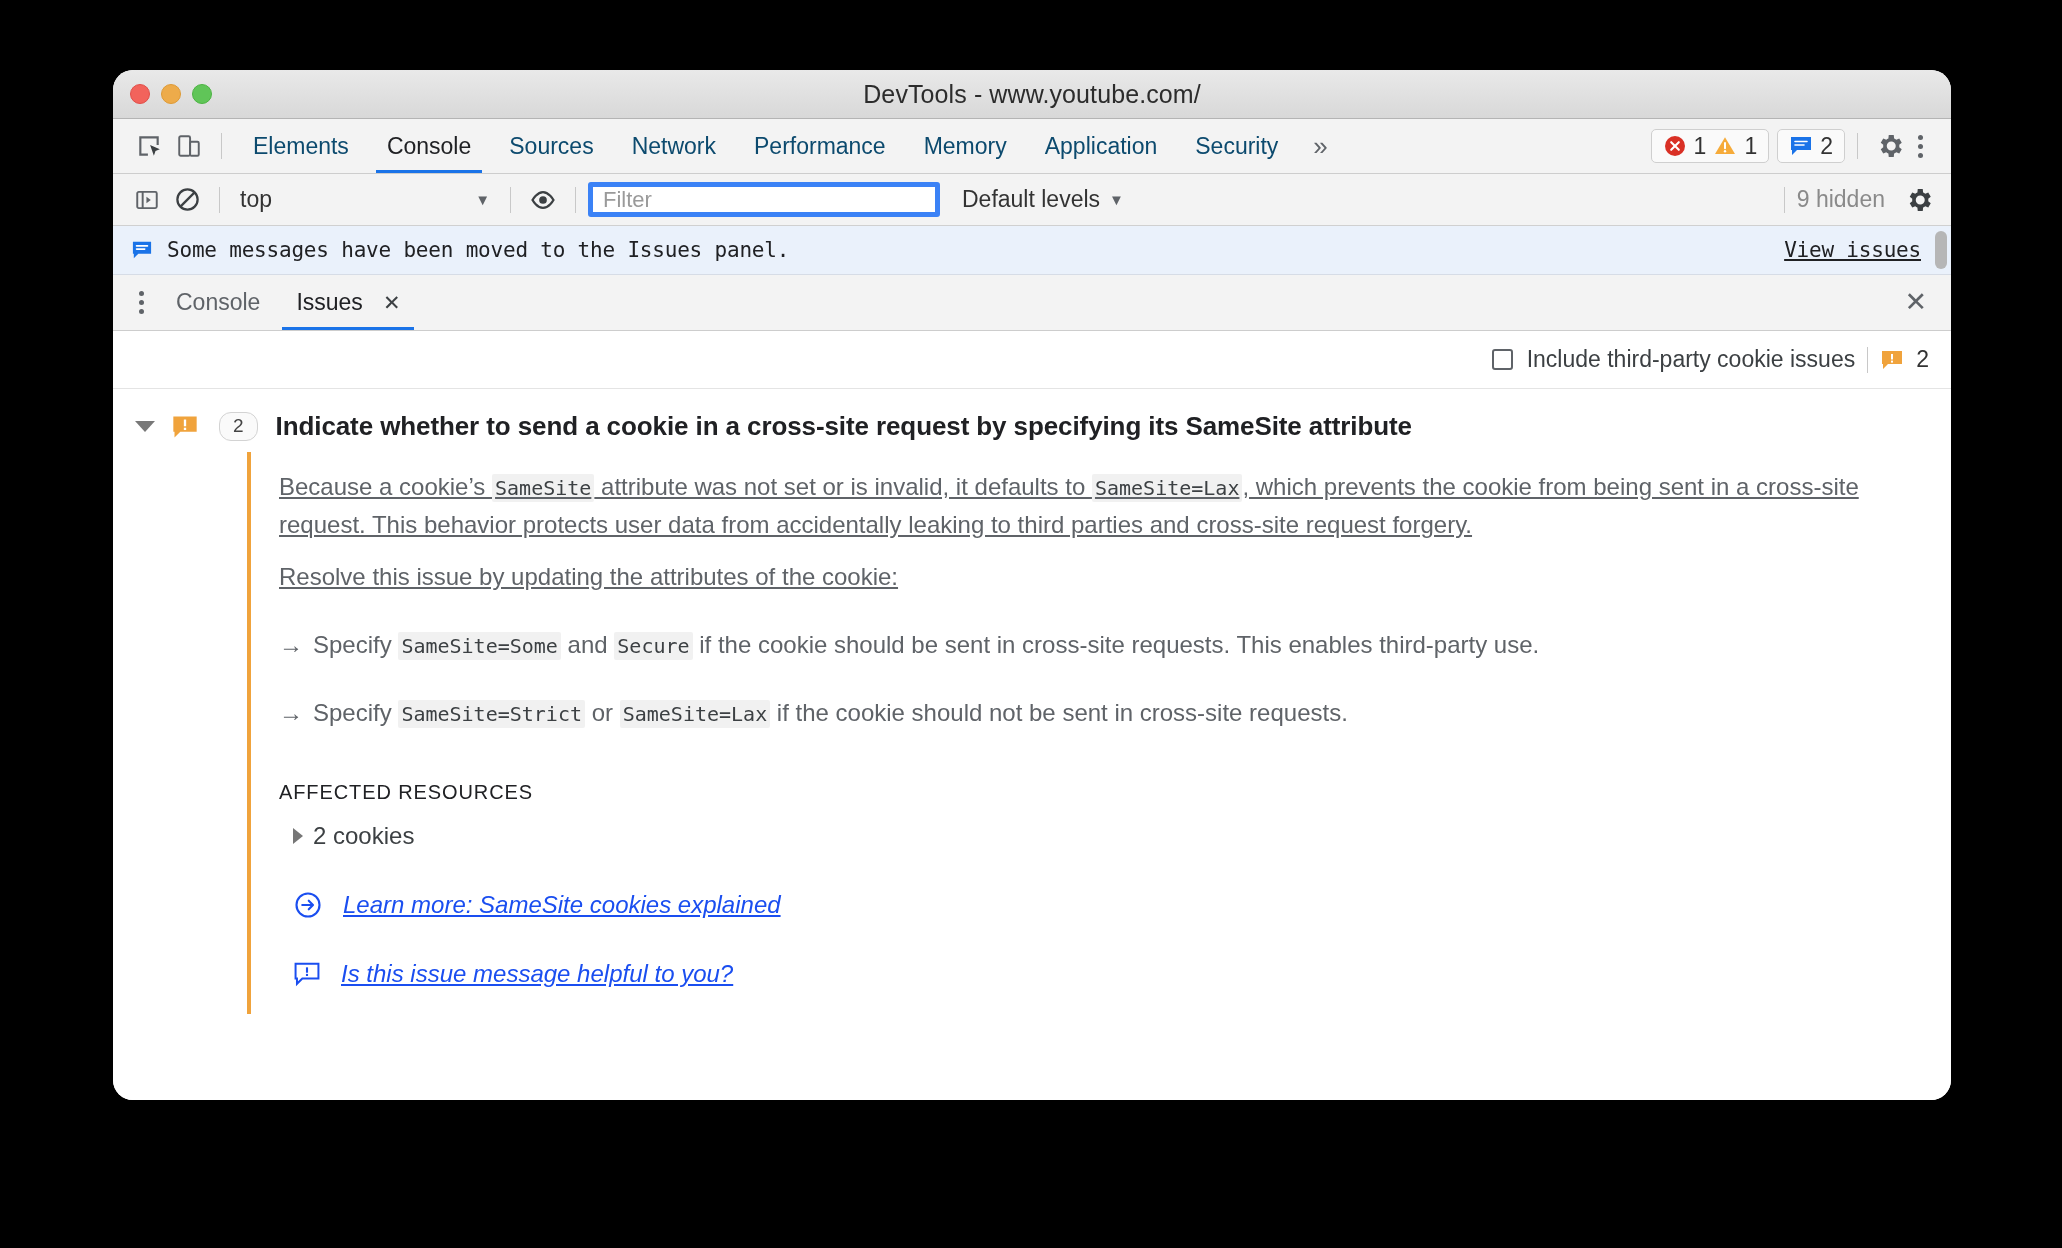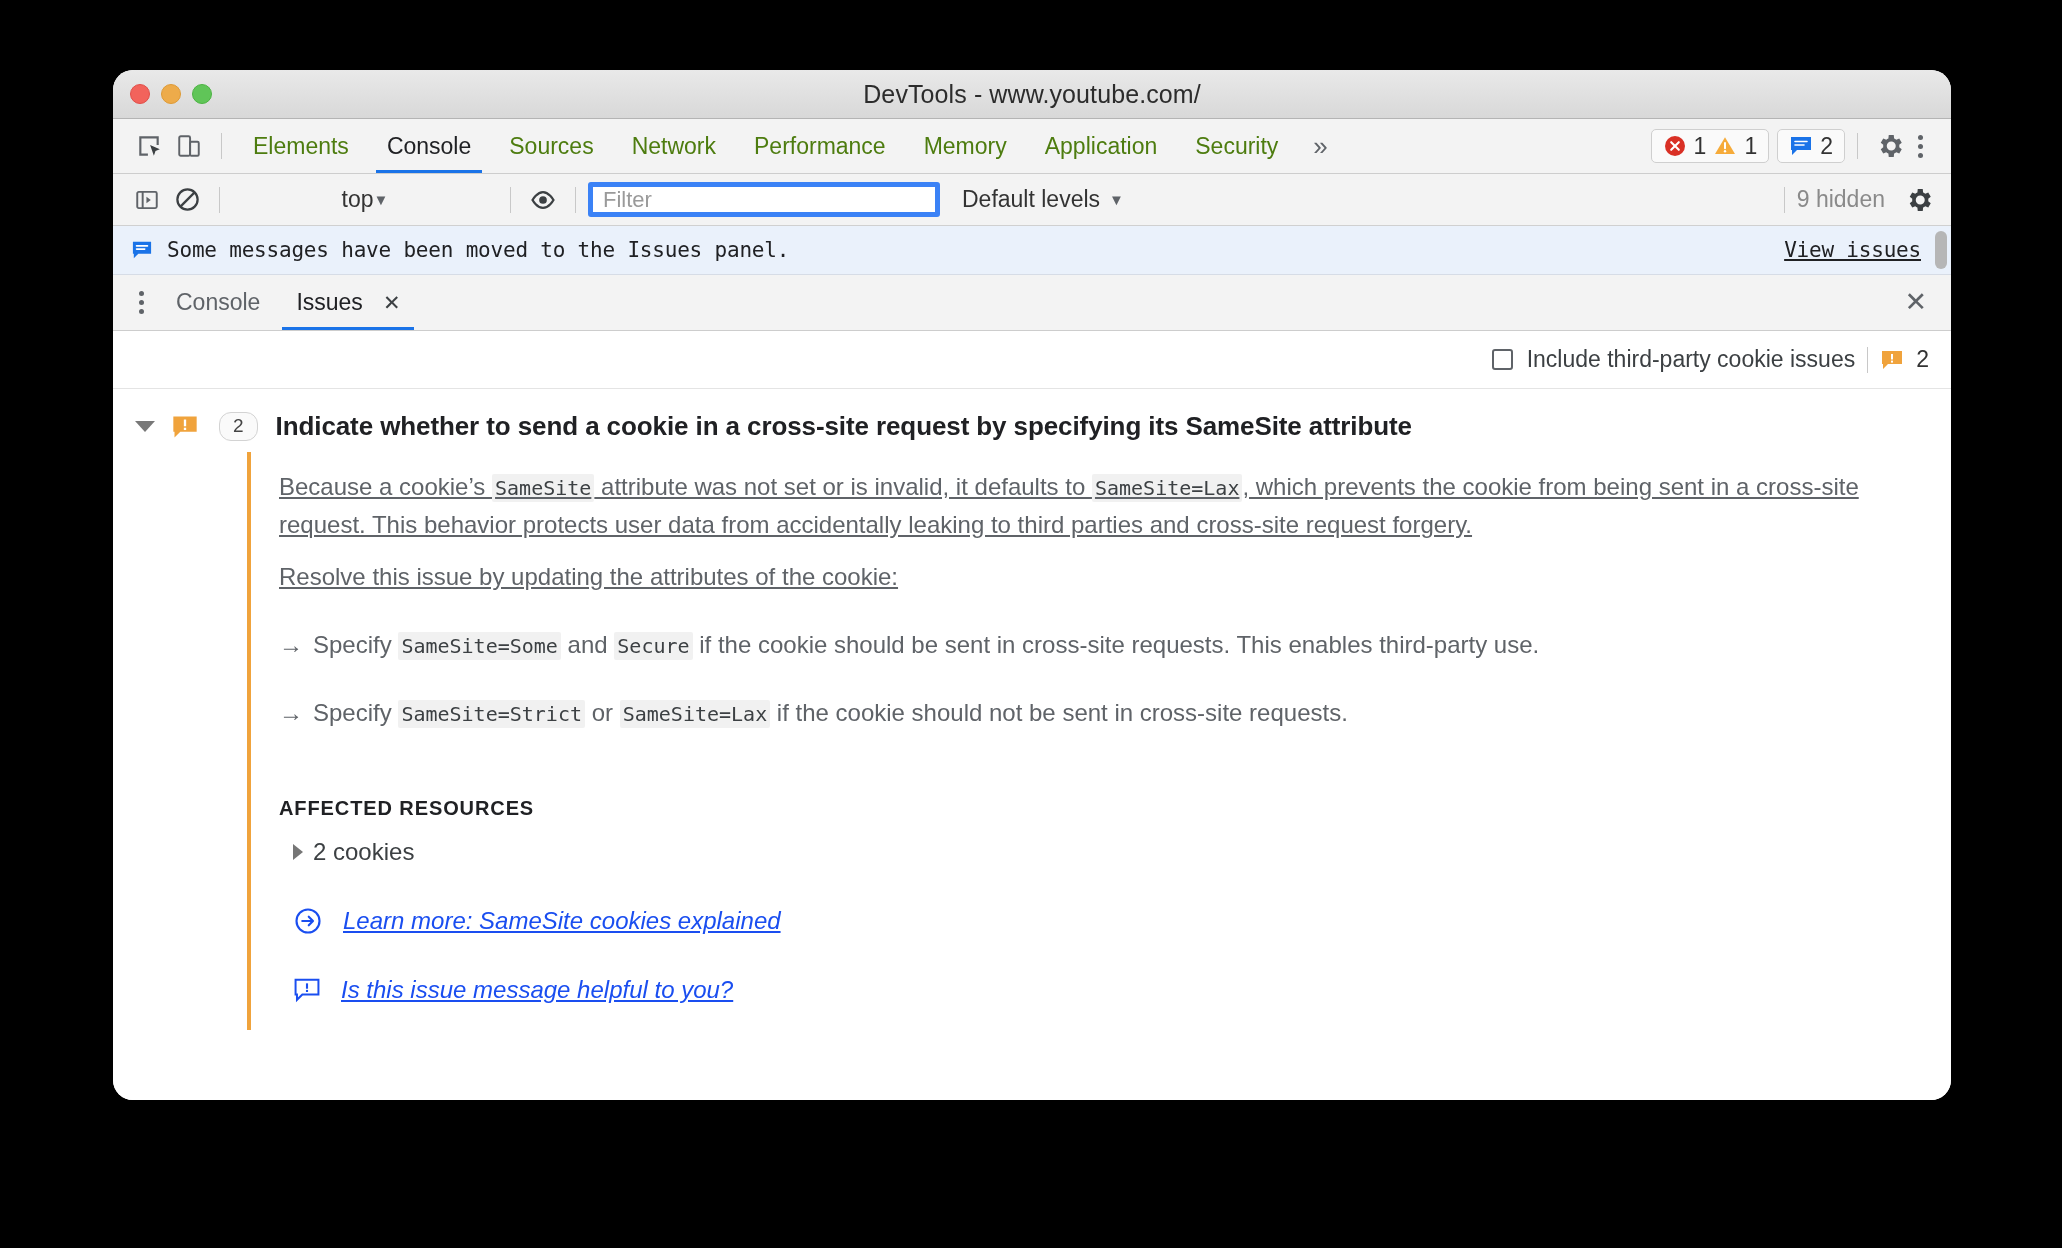--- a/index.html
+++ b/index.html
@@ -90,21 +90,21 @@
   }
   .vsep {
     width: 1px;
     height: 26px;
     background: #c8c8c8;
     margin: 0 12px;
     flex: 0 0 1px;
   }
   .panel-tab {
     font-size: 23px;
-    color: #4d7c0f;
+    color: #0c4a6e;
     padding: 0 19px;
     height: 54px;
     line-height: 54px;
     position: relative;
     white-space: nowrap;
   }
   .panel-tab.active { color: #202124; }
   .panel-tab.active::after {
     content: "";
     position: absolute;
@@ -146,21 +146,21 @@
     border-bottom: 1px solid #d0d0d0;
     display: flex;
     align-items: center;
     padding: 0 12px 0 14px;
     box-sizing: border-box;
   }
   .ctx-select {
     display: flex;
     align-items: center;
     width: 250px;
-    justify-content: center;
+    justify-content: space-between;
     padding: 0 8px;
   }
   .ctx-label { font-size: 23px; color: #333; }
   .caret { font-size: 15px; color: #5f6368; }
 
   .filter-input {
     width: 352px;
     height: 35px;
     background: #ffffff;
     border: 5px solid #3b82f6;
@@ -373,24 +373,24 @@
     flex: 0 0 34px;
     line-height: 1.58;
   }
   .bullet-text {
     font-size: 24px;
     color: #5f6368;
     line-height: 1.58;
   }
   .section-title {
     font-size: 20px;
-    font-weight: bold;
+    font-weight: normal;
     color: #202124;
     letter-spacing: 0.9px;
-    margin-top: 65px;
+    margin-top: 49px;
   }
   .resource-row {
     display: flex;
     align-items: center;
     margin-top: 18px;
     margin-left: 14px;
   }
   .tri-right {
     width: 0; height: 0;
     border-top: 8px solid transparent;

